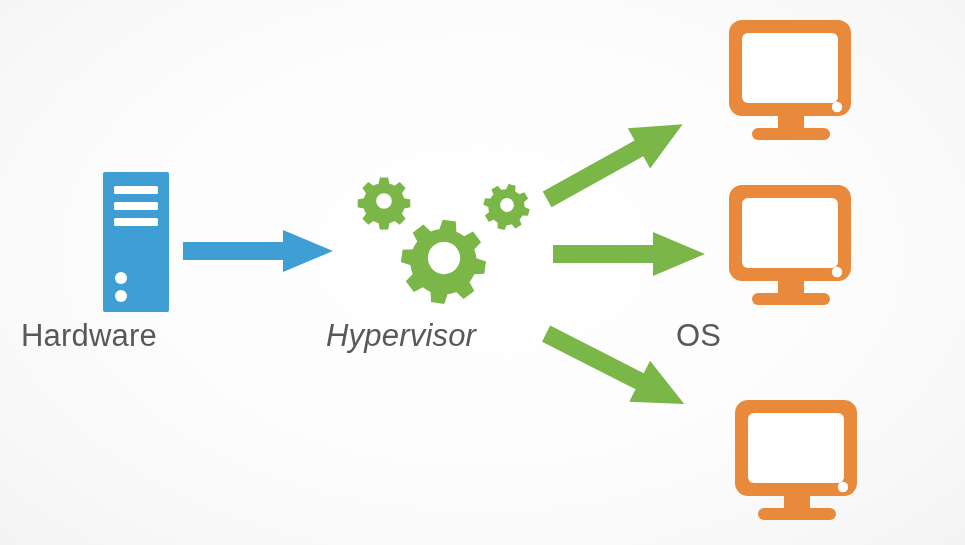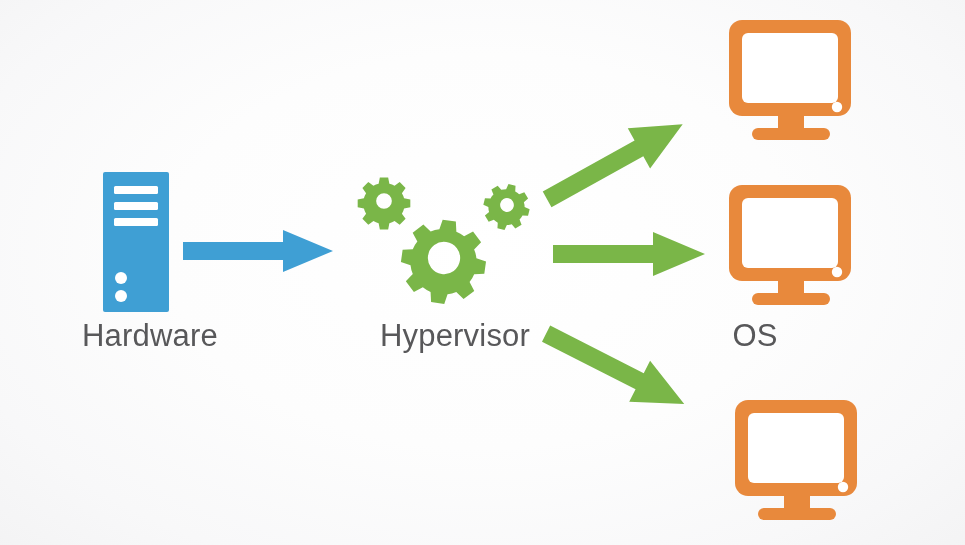--- a/index.html
+++ b/index.html
@@ -28,30 +28,32 @@
   
   .node { position: absolute; }
 
   
   .label {
     position: absolute;
     color: #58585a;
     font-weight: 400;
     letter-spacing: 0.2px;
     white-space: nowrap;
-    text-align: center;
+    text-align: left;
     font-family: "Liberation Sans", "DejaVu Sans", sans-serif;
+    margin-left: 21px;
   }
   #label-hardware {
     left: 0px;  top: 318px;  width: 300px;
     font-size: 31px;
   }
   #label-hypervisor {
     left: 305px; top: 318px; width: 300px;
     font-size: 31px;
+    font-style: italic;
   }
   #label-os {
     left: 655px; top: 318px; width: 200px;
     font-size: 31px;
   }
 
   
   svg { display: block; overflow: visible; }
 
   

